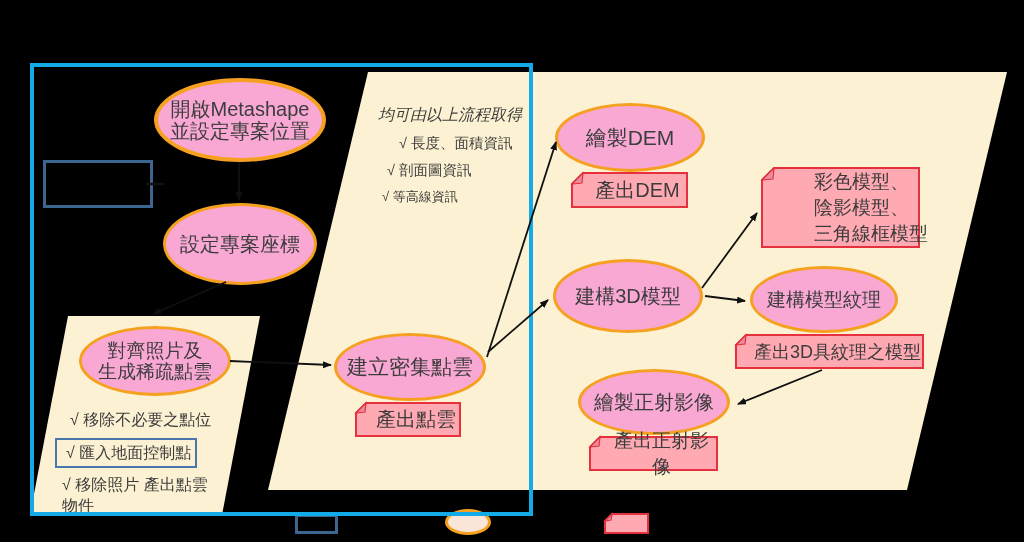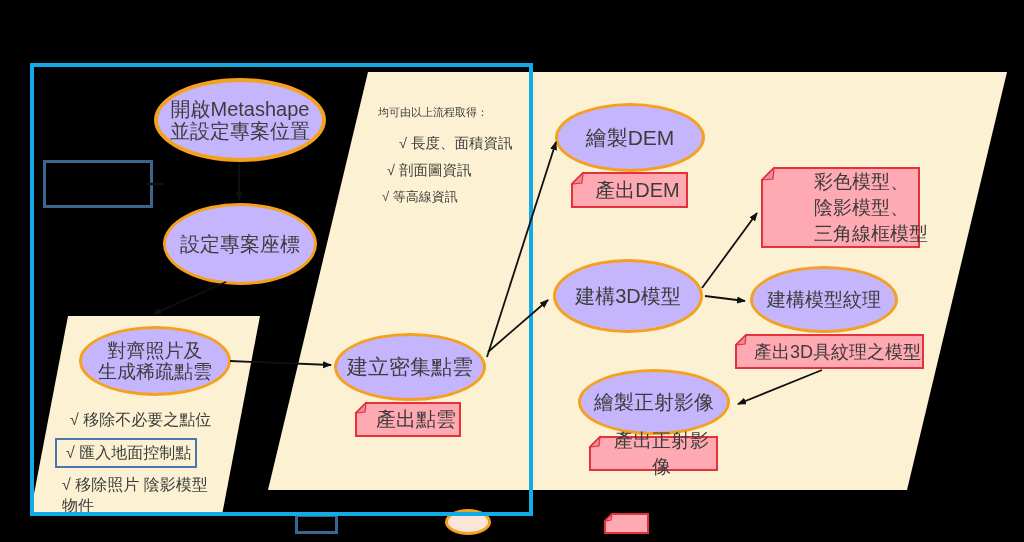--- a/index.html
+++ b/index.html
@@ -2,21 +2,21 @@
 <html><head>
 <meta charset="utf-8">
 <style>
   html,body{margin:0;padding:0;background:#000;}
   .stage{position:relative;width:1024px;height:542px;background:#000;overflow:hidden;
          font-family:"Liberation Sans","DejaVu Sans",sans-serif;color:#3C3C3C;}
   .stage svg{position:absolute;left:0;top:0;pointer-events:none;}
   .layer-under{z-index:1;}
   .layer-arrows{z-index:6;}
   .abs{position:absolute;box-sizing:border-box;}
-  .ellipse{border:3px solid #F5A01E;background:#c4b5fd;border-radius:50%;
+  .ellipse{border:3px solid #F5A01E;background:#f9a8d4;border-radius:50%;
            display:flex;align-items:center;justify-content:center;text-align:center;
            line-height:1.12;z-index:3;}
   .pre{white-space:pre-line;}
   .boxtext{display:flex;align-items:center;justify-content:center;text-align:center;z-index:4;padding-left:16px;}
   .blue-frame{border:4px solid #12AAE7;background:transparent;z-index:5;}
   .dark-rect{border:3px solid #3C6690;background:transparent;z-index:3;}
   .check-box{border:2px solid #4A76AE;display:flex;align-items:center;z-index:4;padding-left:9px;}
   .legend-ellipse{border:3px solid #F5A01E;background:#F9E6D8;border-radius:50%;z-index:4;}
   .legend-rect{border:3px solid #3C6690;background:transparent;z-index:4;}
   .info{z-index:4;}
@@ -76,28 +76,28 @@
   <div class="abs boxtext pre" style="left:800px;top:168px;width:157px;height:79px;font-size:19px;justify-content:flex-start;text-align:left;padding-left:14px;line-height:26px;">彩色模型、
 陰影模型、
 三角線框模型</div>
 
   <div class="abs boxtext" style="left:356px;top:403px;width:104px;height:33px;font-size:20px;">產出點雲</div>
 
   <div class="abs boxtext" style="left:736px;top:335px;width:187px;height:33px;font-size:18px;">產出3D具紋理之模型</div>
 
   <div class="abs boxtext" style="left:590px;top:437px;width:127px;height:33px;font-size:19px;font-family:Liberation Mono, monospace;">產出正射影像</div>
 
-  <div class="abs info" style="left:378px;top:105px;font-size:11px;">均可由以上流程取得：</div>
+  <div class="abs info" style="left:378px;top:105px;font-size:16px;font-style:italic;">均可由以上流程取得：</div>
   <div class="abs info" style="left:399px;top:134px;font-size:14.5px;">√ 長度、面積資訊</div>
   <div class="abs info" style="left:387px;top:161px;font-size:14.5px;">√ 剖面圖資訊</div>
   <div class="abs info" style="left:382px;top:188px;font-size:13px;">√ 等高線資訊</div>
 
   <div class="abs info" style="left:70px;top:410px;font-size:16px;">√ 移除不必要之點位</div>
   <div class="abs check-box" style="left:55px;top:438px;width:142px;height:30px;font-size:16px;">√ 匯入地面控制點</div>
-  <div class="abs info pre" style="left:62px;top:474px;width:168px;font-size:16px;line-height:21px;">√ 移除照片 陰影模型
+  <div class="abs info pre" style="left:62px;top:474px;width:168px;font-size:16px;line-height:21px;">√ 移除照片 產出點雲
 物件</div>
 
   <div class="abs dark-rect" style="left:43px;top:160px;width:110px;height:48px;"></div>
 
   <div class="abs legend-rect" style="left:295px;top:514px;width:43px;height:20px;"></div>
   <div class="abs legend-ellipse" style="left:445px;top:509px;width:46px;height:26px;"></div>
 
   <div class="abs blue-frame" style="left:30px;top:63px;width:503px;height:453px;"></div>
 
   <svg class="layer-arrows" width="1024" height="542" viewBox="0 0 1024 542">

